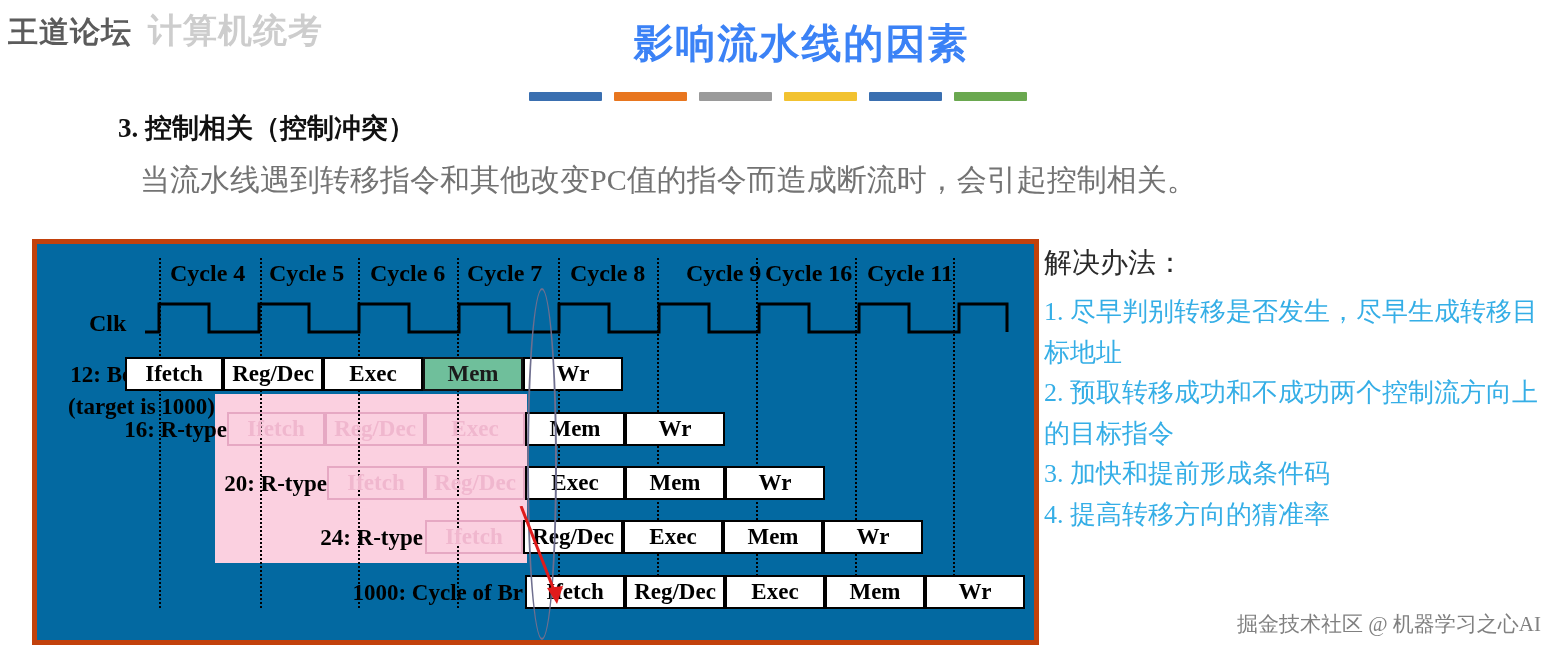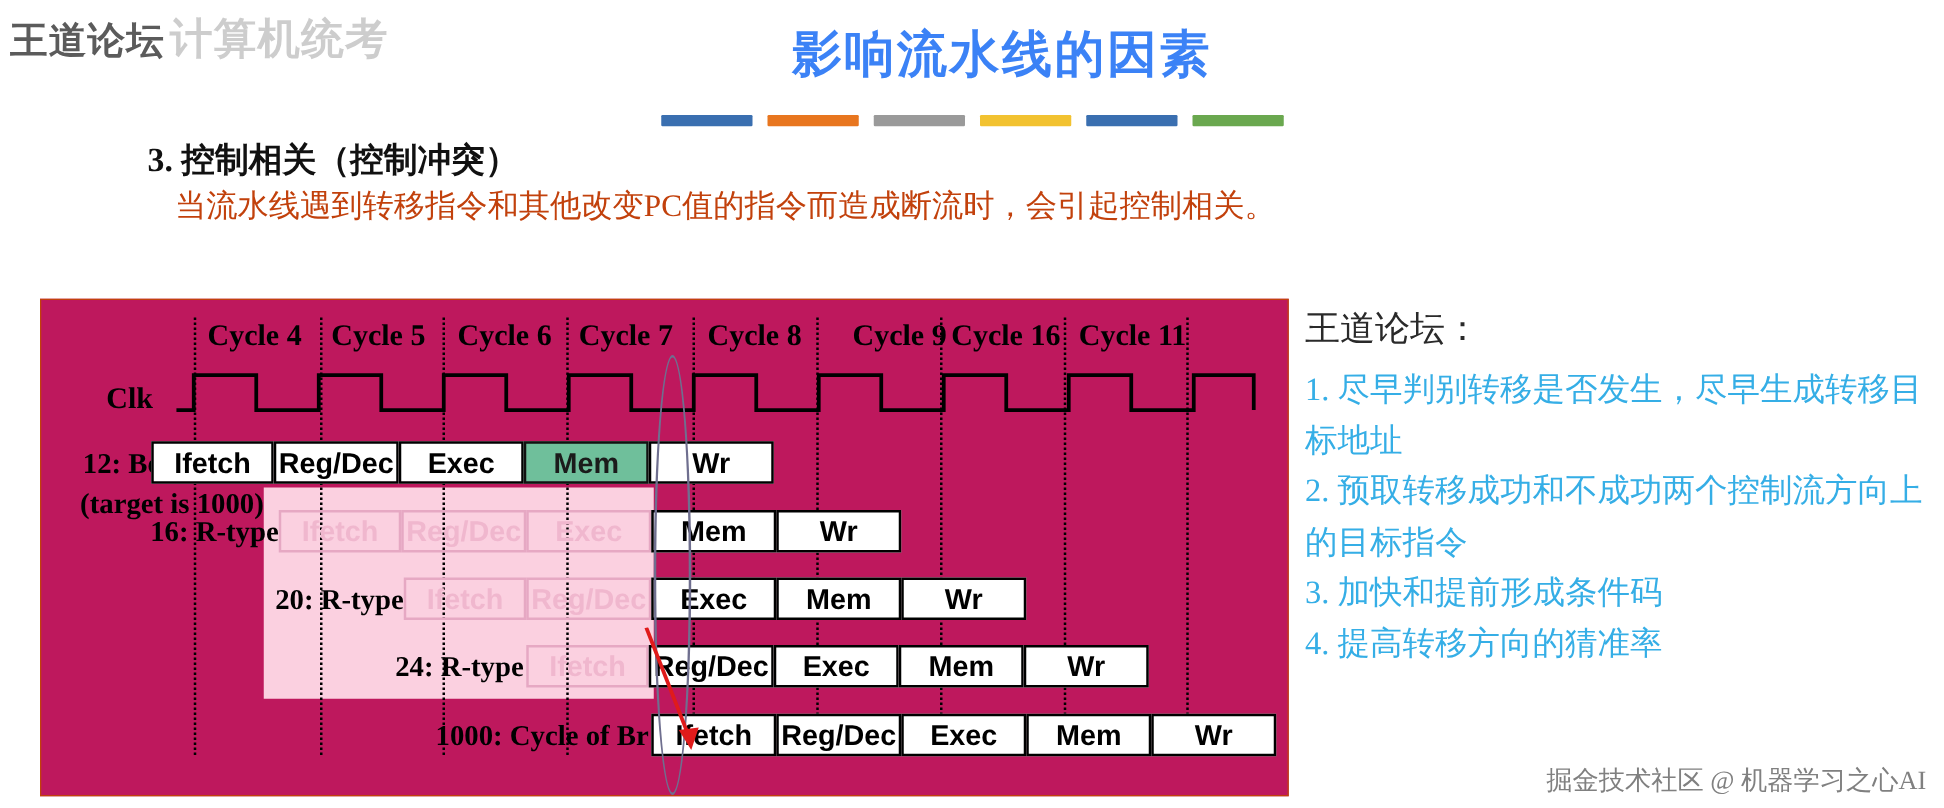--- a/index.html
+++ b/index.html
@@ -11,21 +11,21 @@
     overflow:hidden;
   }
   .wm-left{
     position:absolute;left:8px;top:8px;
     font-family:"Liberation Serif", serif;
     font-size:30px;font-weight:bold;color:#4a4a4a;
     opacity:.9;
     letter-spacing:1px;
   }
   .wm-left .scribble{
-    color:#9a9a9a;opacity:.55;font-size:34px;margin-left:4px;
+    color:#9a9a9a;opacity:.55;font-size:34px;margin-left:16px;
   }
   .title{
     position:absolute;left:0;top:16px;width:100%;
     text-align:center;
     font-family:"Liberation Serif", serif;
     font-size:40px;font-weight:bold;
     color:#3b82f6;
     letter-spacing:2px;
     margin-left:24px;
   }
@@ -34,30 +34,30 @@
     display:flex;justify-content:center;gap:12px;
   }
   .title-bars span{display:block;width:73px;height:9px;border-radius:1px;}
 
   .sec-head{
     position:absolute;left:118px;top:110px;
     font-family:"Liberation Serif", serif;
     font-size:27px;font-weight:bold;color:#111;
   }
   .sec-body{
-    position:absolute;left:140px;top:148px;
-    font-family:"Liberation Serif", serif;
-    font-size:25px;color:#c2410c;
+    position:absolute;left:140px;top:160px;
+    font-family:"Liberation Serif", serif;
+    font-size:30px;color:#737373;
   }
 
   
   .diagram{
     position:absolute;left:32px;top:239px;width:997px;height:396px;
-    background:#be185d;
-    border:1px solid #c2410c;
+    background:#0369a1;
+    border:5px solid #c2410c;
     overflow:hidden;
   }
   .pinkblock{
     position:absolute;left:178px;top:150px;width:312px;height:169px;
     background:#fbd0e0;
   }
   .cycles{
     position:absolute;left:0;top:16px;width:100%;height:34px;
   }
   .cyc{
@@ -80,21 +80,21 @@
     font-family:"Liberation Serif", serif;
     font-size:23px;font-weight:bold;color:#000;
     white-space:nowrap;
     text-align:right;
   }
   .stage{
     position:absolute;
     height:34px;
     border:2px solid #000;
     background:#fff;
-    font-family:Liberation Sans, sans-serif;
+    font-family:Liberation Serif, serif;
     font-size:23px;font-weight:bold;color:#000;
     display:flex;align-items:center;justify-content:center;
     box-sizing:border-box;
   }
   .stage.ghost{
     border-color:#e6a8c3;color:#f0b7ce;background:transparent;
   }
   .stage.mem-hl{background:#6fbf9b;color:#1b1b1b;border-color:#111;}
   .ellipse{
     position:absolute;left:490px;top:44px;width:26px;height:348px;
@@ -203,20 +203,20 @@
   <div class="stage" style="left:888px;top:331px;width:100px">Wr</div>
 
   <div class="ellipse"></div>
   <svg class="redarrow" width="60" height="110">
     <line x1="8" y1="0" x2="44" y2="92" stroke="#e01b1b" stroke-width="3"></line>
     <polygon points="44,98 34,82 50,80" fill="#e01b1b"></polygon>
   </svg>
 </div>
 
 <div class="sol">
-  <p class="h">王道论坛：</p>
+  <p class="h">解决办法：</p>
   <div class="li">1. 尽早判别转移是否发生，尽早生成转移目标地址</div>
   <div class="li">2. 预取转移成功和不成功两个控制流方向上的目标指令</div>
   <div class="li">3. 加快和提前形成条件码</div>
   <div class="li">4. 提高转移方向的猜准率</div>
 </div>
 
 <div class="wm-right">掘金技术社区 @ 机器学习之心AI</div>
 
 </body></html>

